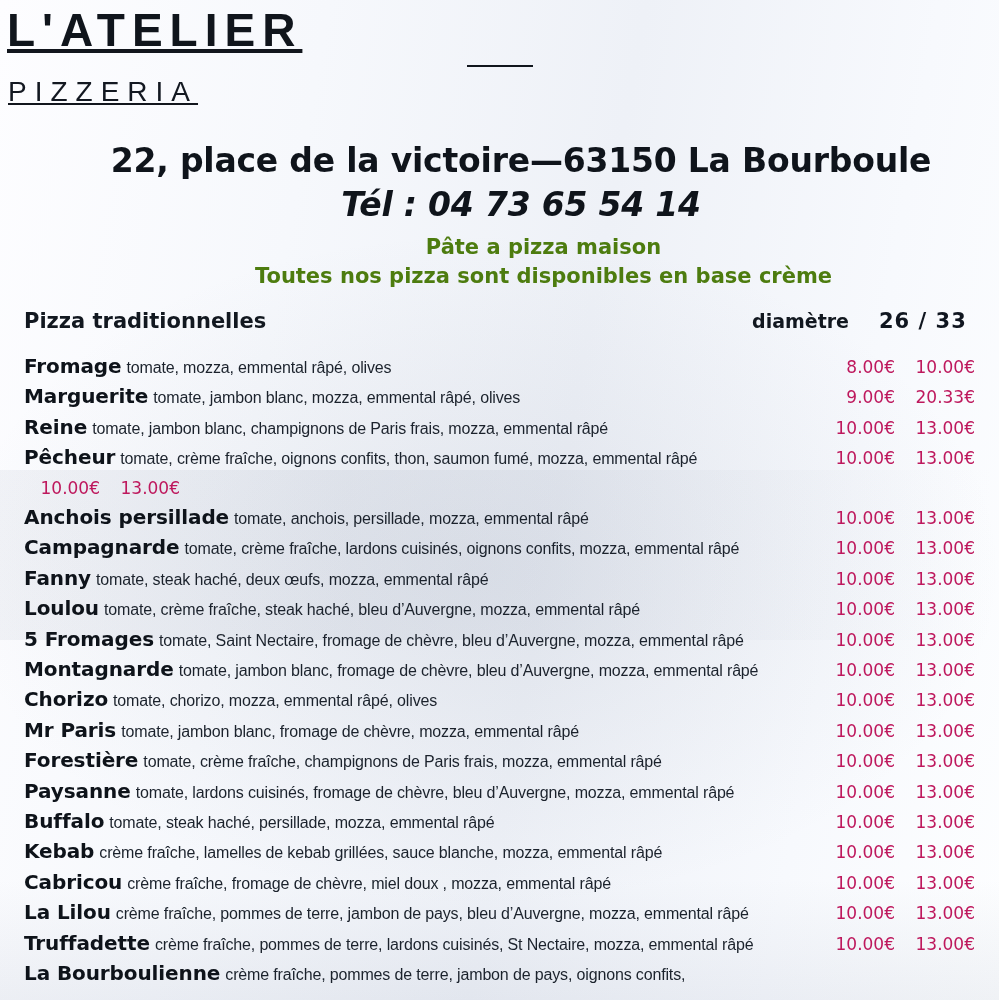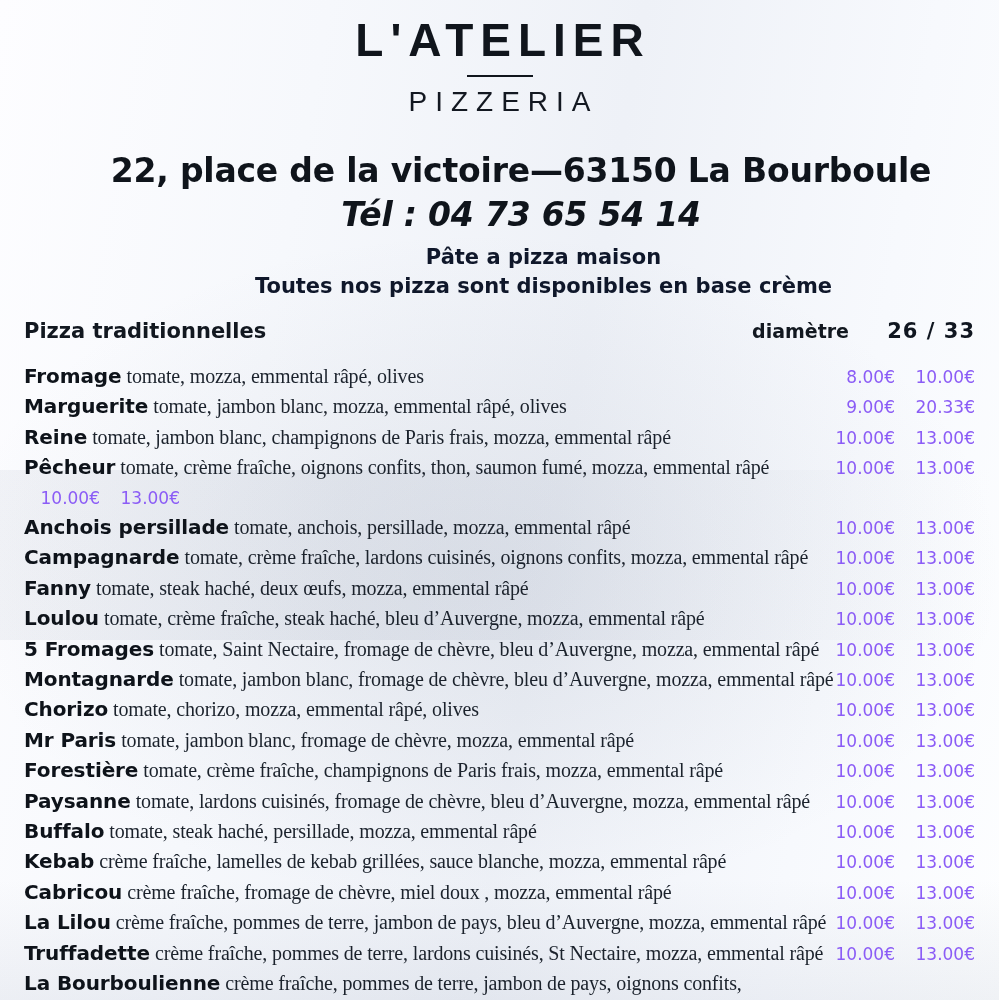--- a/index.html
+++ b/index.html
@@ -45,22 +45,23 @@
   .sheet {
     position: relative;
     z-index: 2;
     width: 999px;
     height: 1000px;
     box-sizing: border-box;
   }
 
   
   .masthead {
-    text-align: center;
-    padding-top: 16px;
+    text-align: left;
+    padding-top: 6px;
+    text-decoration: underline;
   }
   .brand-name {
     font-family: "Liberation Sans", sans-serif;
     font-weight: 700;
     font-size: 46px;
     letter-spacing: 7px;
     color: #10151c;
     line-height: 1.05;
     margin-left: 7px;
   }
@@ -94,21 +95,21 @@
     line-height: 1.26;
   }
   .addr-line.tel {
     margin-top: 2px;
     font-style: italic;
   }
   .tag-line {
     font-family: "DejaVu Sans", sans-serif;
     font-weight: 600;
     font-size: 21px;
-    color: #0f172a;
+    color: #4d7c0f;
     line-height: 1.32;
     margin-top: 9px;
     padding-left: 45px;
   }
   .tag-line.second {
     margin-top: 1px;
   }
 
   
   .section-head {
@@ -130,21 +131,21 @@
     color: #121820;
     margin-right: 30px;
   }
   .diameter-sizes {
     font-family: "DejaVu Sans", sans-serif;
     font-weight: 700;
     font-size: 21px;
     color: #101620;
     letter-spacing: 1px;
     width: 96px;
-    text-align: right;
+    text-align: left;
   }
 
   
   .menu-list {
     margin: 19px 24px 0 24px;
   }
   .menu-row {
     display: flex;
     align-items: baseline;
     min-height: 29.4px;
@@ -157,32 +158,32 @@
     overflow: visible;
   }
   .item-name {
     font-family: "DejaVu Sans", sans-serif;
     font-weight: 700;
     font-size: 20px;
     color: #0e131a;
     letter-spacing: -0.1px;
   }
   .item-desc {
-    font-family: Liberation Serif, serif;
+    font-family: Liberation Sans, sans-serif;
     font-weight: 400;
-    font-size: 20px;
+    font-size: 16px;
     color: #1b222c;
     letter-spacing: -0.15px;
     margin-left: 5px;
   }
   .price {
     font-family: "DejaVu Sans", sans-serif;
     font-weight: 400;
     font-size: 17px;
-    color: #8b5cf6;
+    color: #be185d;
     text-align: right;
     flex: 0 0 auto;
   }
   .price-small { width: 76px; }
   .price-large { width: 80px; }
 </style>
 </head>
 <body>
 
 <div class="paper"></div>

